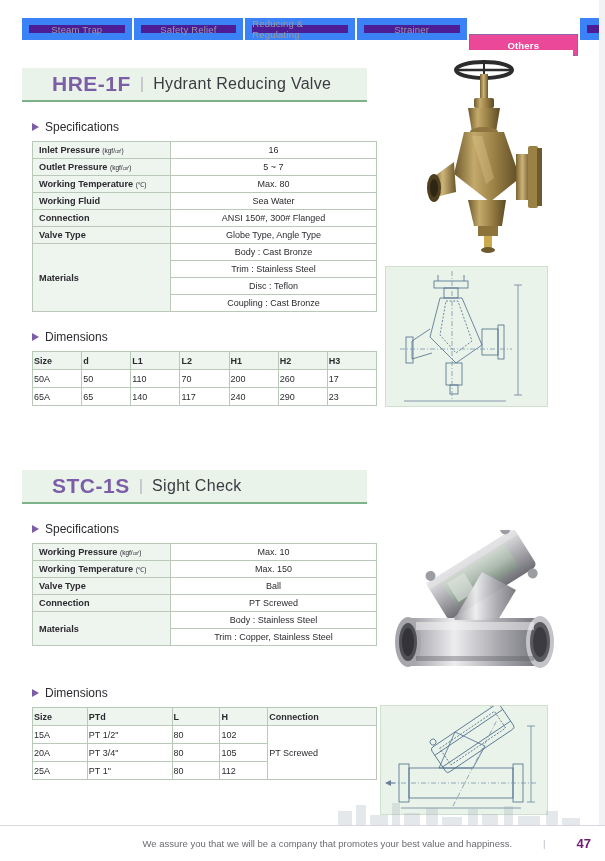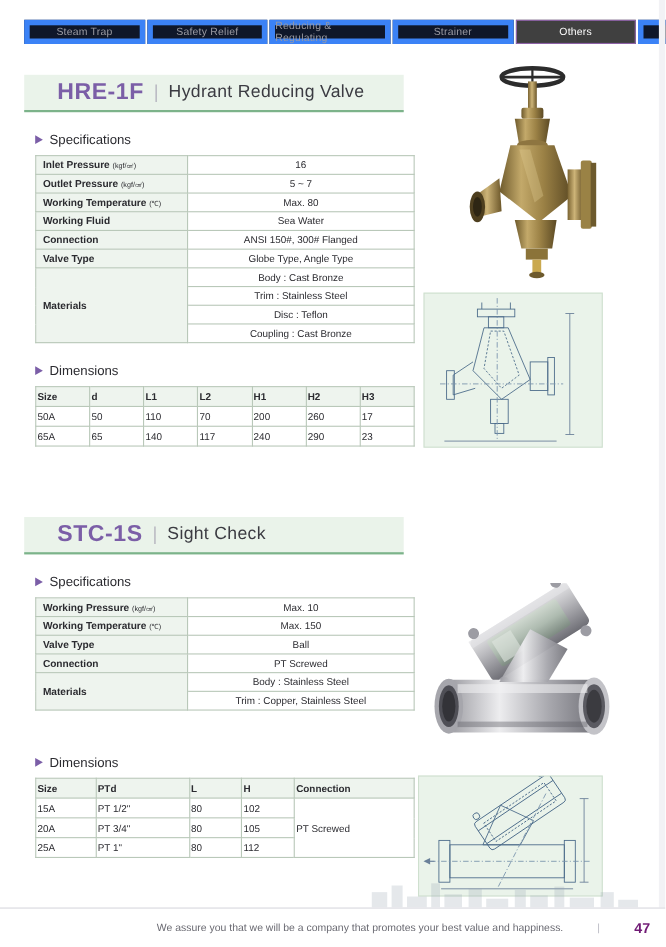--- a/index.html
+++ b/index.html
@@ -14,31 +14,32 @@
   }
 
   
   .tabbar {
     position:absolute; top:18px; left:22px;
     width:600px; height:22px;
     display:flex; gap:2px;
   }
   .tab {
     width:110px; height:22px;
-    border:5px solid #3b82f6;
-    background:#0f172a;
+    border:7px solid #3b82f6;
+    background:#4c1d95;
     font-size:9.5px; color:#9a9aa2;
     display:flex; align-items:center; justify-content:center;
     letter-spacing:.2px;
   }
   .tab.active {
-    background:#404040;
+    background:#ec4899;
     border:1px solid #8e63a8;
     color:#ffffff;
-    font-weight:normal;
+    font-weight:bold;
+    margin-top:16px;
   }
   .tab.partial { width:42px; }
 
   
   .product { position:absolute; left:22px; width:560px; }
   #product-1 { top:68px; }
   #product-2 { top:470px; }
 
   .title-bar {
     width:345px; height:34px;

